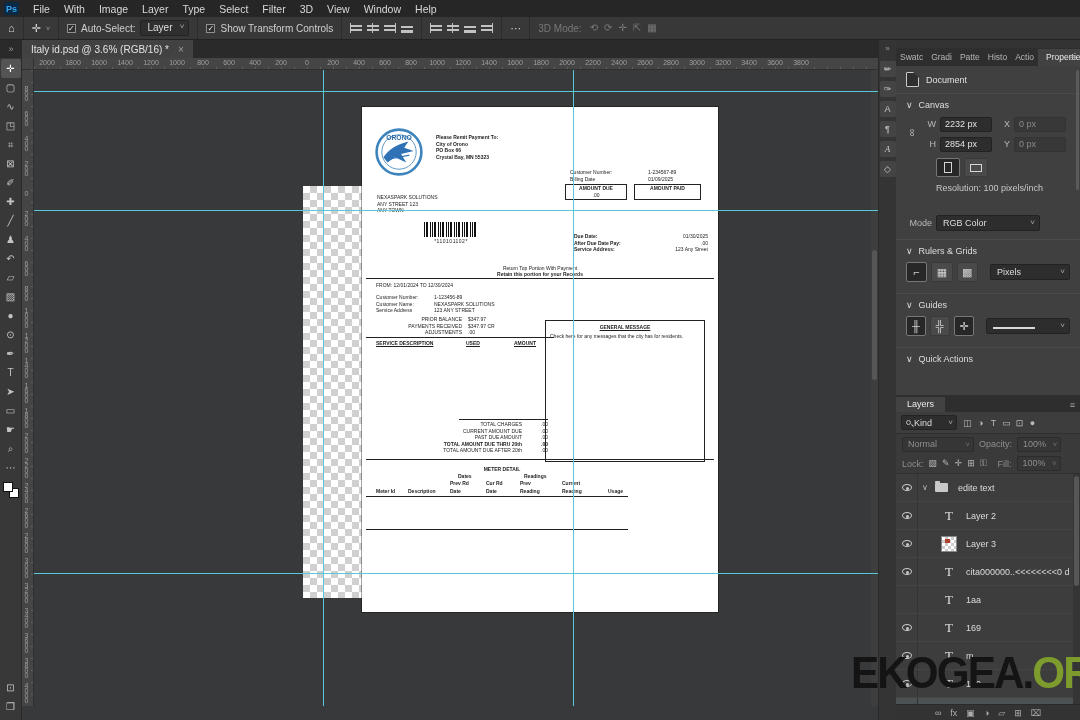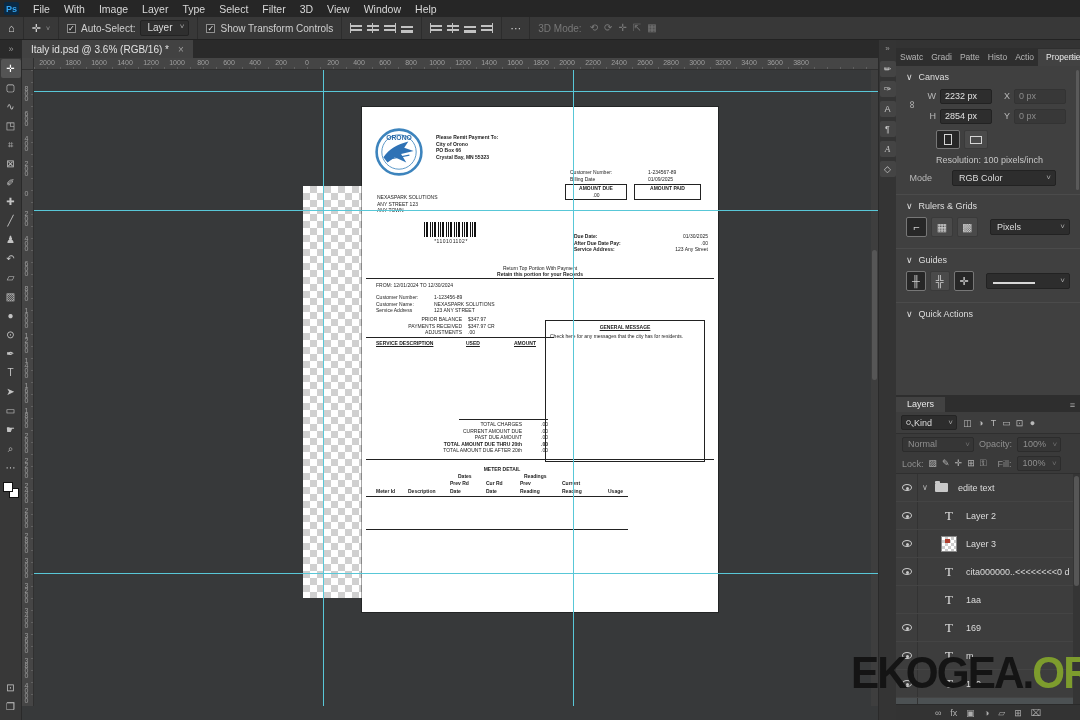--- a/index.html
+++ b/index.html
@@ -121,21 +121,21 @@
   .linkico{grid-row:span 2;color:#bbb;display:inline-block;transform:rotate(90deg);font-size:11px;}
   .lab{text-align:right;color:#b9b9b9;}
   .inp{background:#2d2d2d;border:1px solid #222;border-radius:2px;color:#e0e0e0;padding:1px 4px;height:15px;display:flex;align-items:center;}
   .inp.dis{background:#383838;border-color:#333;color:#8a8a8a;}
   .orient{display:flex;gap:4px;padding:4px 0 2px 40px;}
   .obtn{width:24px;height:19px;display:flex;align-items:center;justify-content:center;background:#4a4a4a;border:1px solid #3a3a3a;border-radius:2px;}
   .obtn[data-act="true"]{background:#272727;border-color:#777;}
   .obtn i{display:block;border:1px solid #d5d5d5;}
   .obtn .port{width:8px;height:11px;} .obtn .land{width:12px;height:8px;}
   .resline{padding:4px 10px 2px 40px;color:#c6c6c6;}
-  .fieldrow{display:flex;align-items:center;gap:20px;padding:3px 10px 3px 10px;}
+  .fieldrow{display:flex;align-items:center;gap:4px;padding:3px 10px 3px 10px;margin-top:17px;}
   .fieldrow .fl{width:26px;text-align:right;color:#b9b9b9;}
   .sel{background:#2d2d2d;border:1px solid #222;border-radius:2px;color:#ddd;padding:2px 16px 2px 6px;position:relative;min-width:104px;height:16px;}
   .sel:after{content:"˅";position:absolute;right:4px;top:2px;font-size:8px;color:#aaa;}
   .fillswatch{width:15px;height:13px;border:1px solid #888;background:#404040;}
   .secdiv{border-top:1px solid #4b4b4b;margin-top:5px;}
   .ibtnrow{display:flex;align-items:center;gap:4px;padding:2px 10px 6px;}
   .ibtn{width:24px;height:20px;display:flex;align-items:center;justify-content:center;background:#4a4a4a;border:1px solid #3a3a3a;border-radius:2px;font-size:11px;color:#d0d0d0;}
   .ibtn[data-act="true"]{background:#272727;border-color:#777;}
   .lineprev{display:inline-block;width:42px;height:2px;background:#d8d8d8;margin:6px 0;}
   .pscroll{position:absolute;right:1px;top:4px;width:3px;height:120px;background:#5a5a5a;border-radius:2px;}
@@ -611,20 +611,24 @@
   <span class="ptab" data-act="false">Swatc</span>
       <span class="ptab" data-act="false">Gradi</span>
       <span class="ptab" data-act="false">Patte</span>
       <span class="ptab" data-act="false">Histo</span>
       <span class="ptab" data-act="false">Actio</span>
       <span class="ptab" data-act="true">Properties</span>
     </div>
   <span class="ham" style="position:absolute;top:12px;right:4px;color:#aaa;font-size:10px;z-index:2;">≡</span>
 
   <div class="pbody">
+    <div class="prow">
+      <span class="docicon"></span>
+      <span style="color:#e0e0e0;">Document</span>
+    </div>
 
     <div class="sechead">
       <span>∨</span>
       <span>Canvas</span>
     </div>
     <div class="canvas-grid">
       <span class="linkico">∞</span>
       <span class="lab">W</span>
       <span class="inp">2232 px</span>
       <span class="lab dim">X</span>

